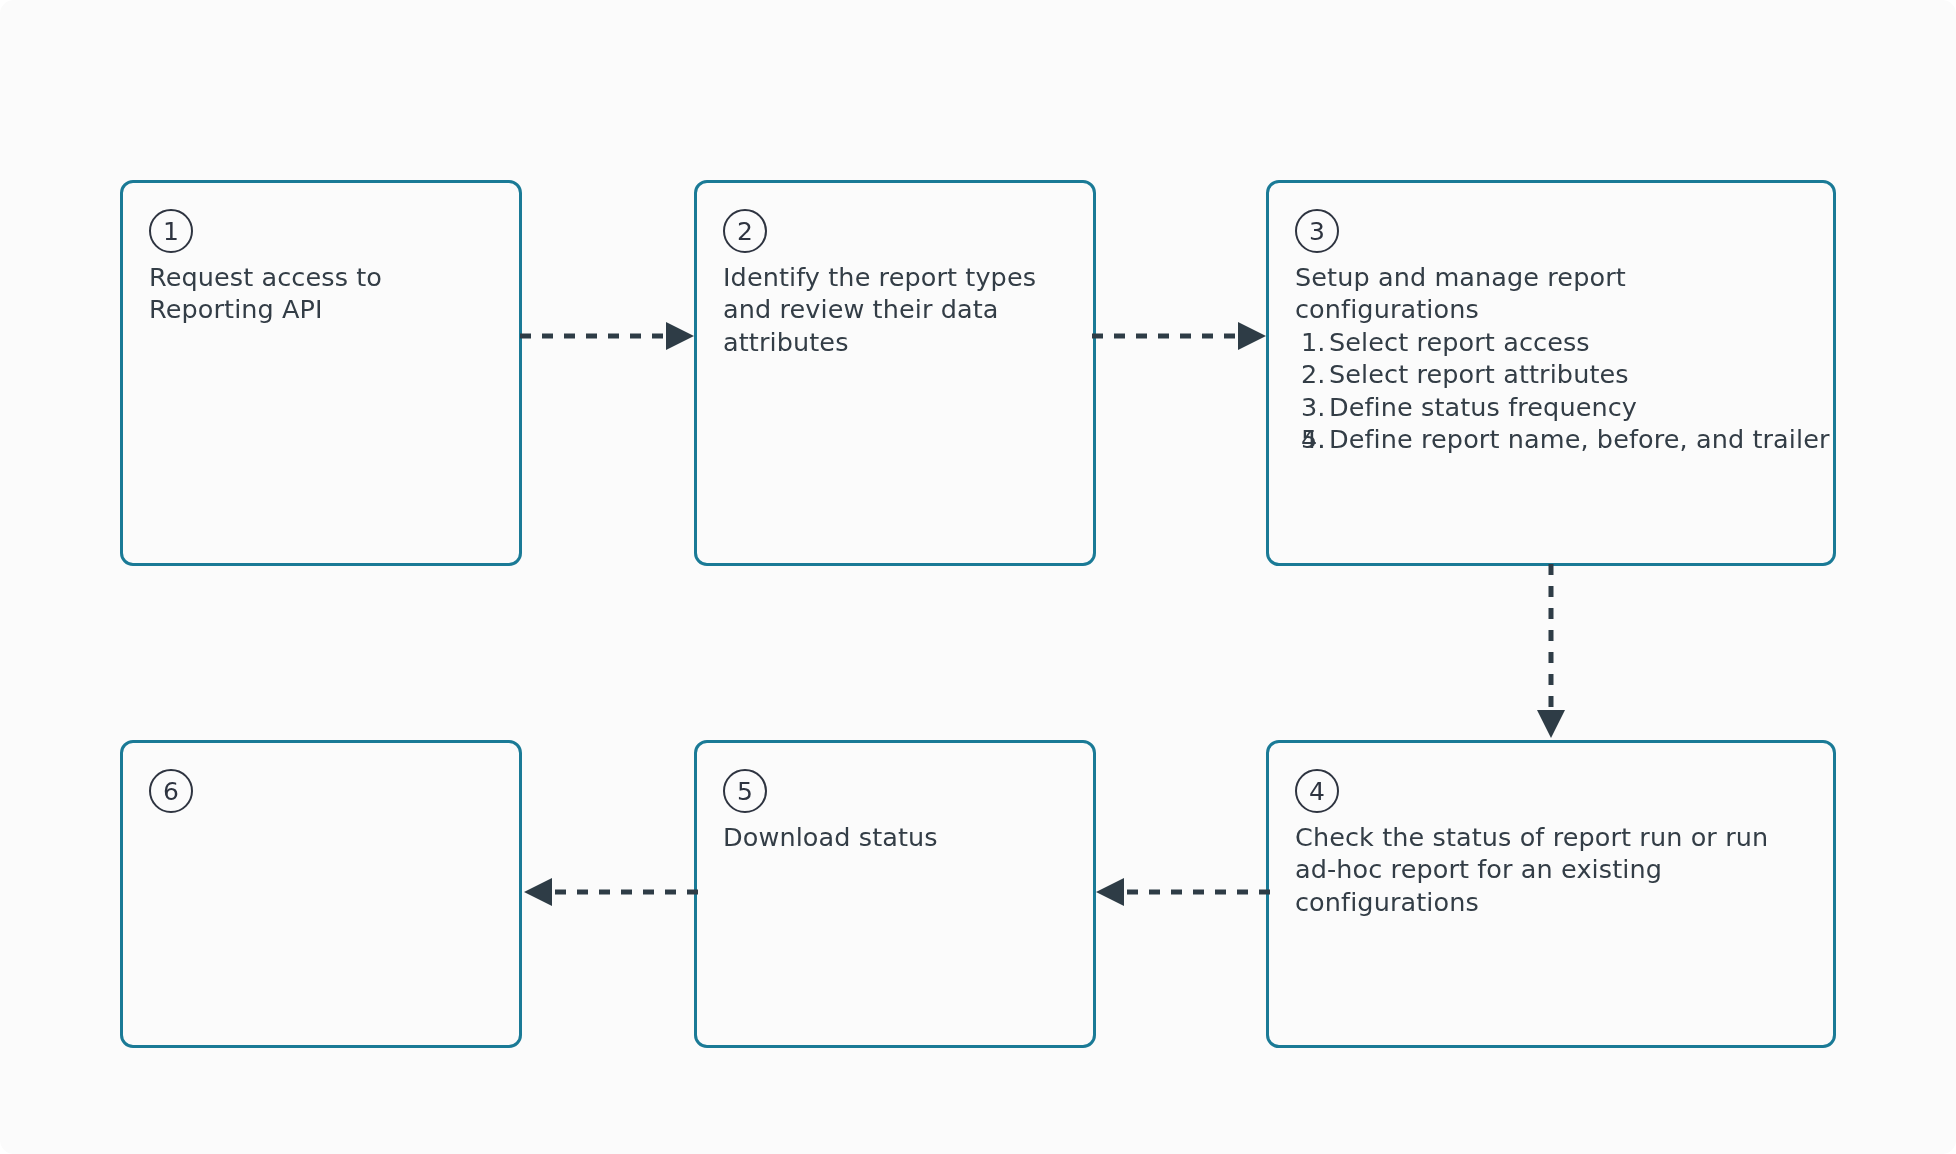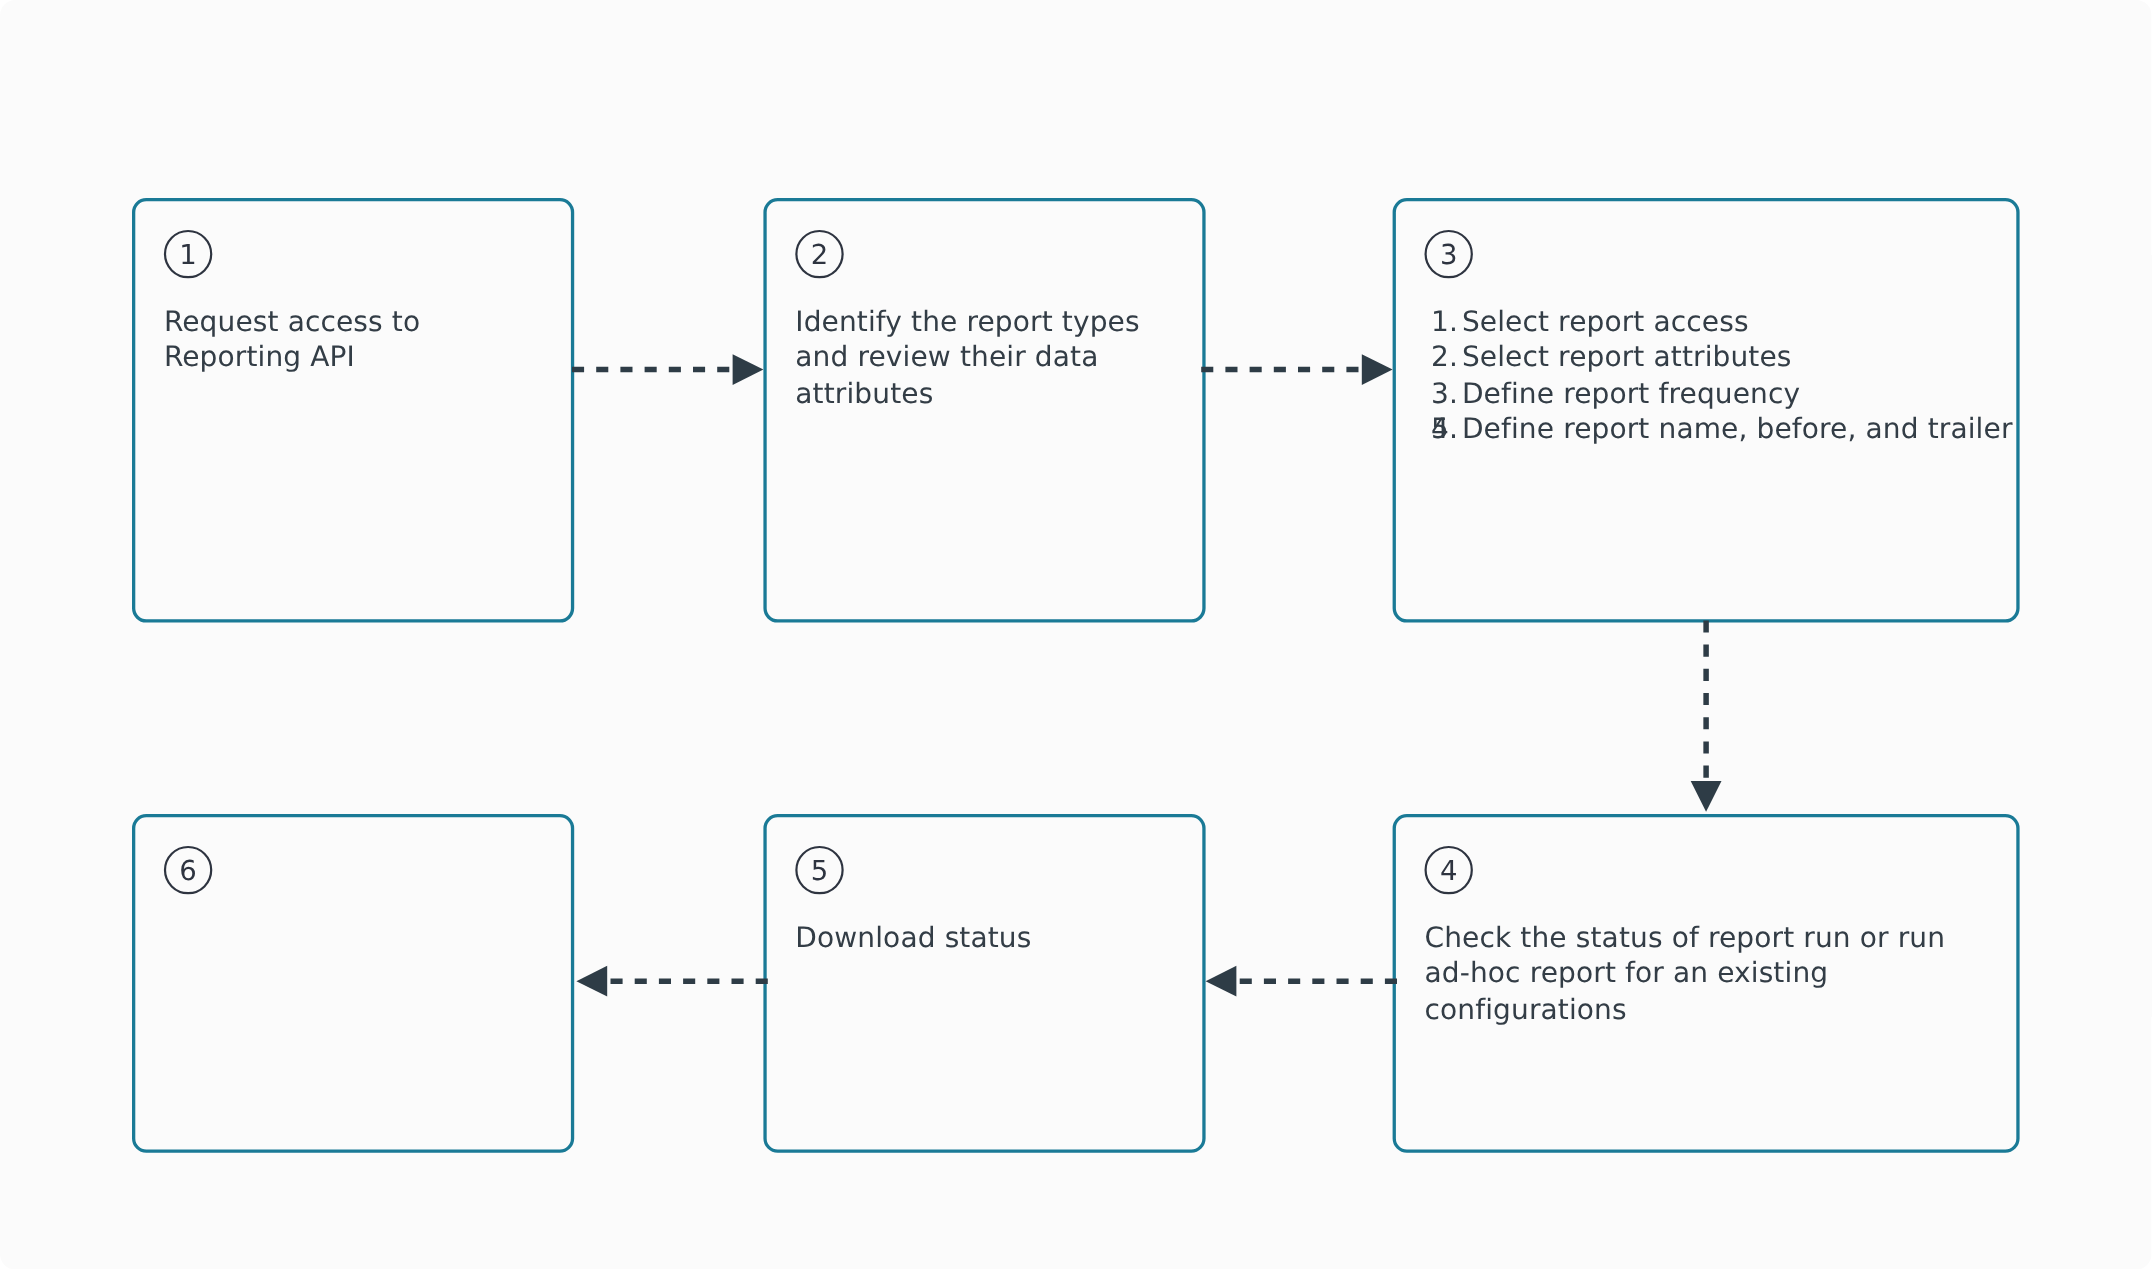--- a/index.html
+++ b/index.html
@@ -46,21 +46,21 @@
     display: flex;
     align-items: center;
     justify-content: center;
     font-size: 25px;
     line-height: 1;
     color: #2e3440;
     font-family: "DejaVu Sans", sans-serif;
     box-sizing: border-box;
   }
   .node-body {
-    margin-top: 24px;
+    margin-top: 8px;
     font-size: 25.5px;
     line-height: 1.27;
     color: #333d46;
     letter-spacing: 0.1px;
   }
   .node-title { display: block; }
   .sublist {
     margin: 0;
     padding: 0;
     list-style: none;
@@ -113,32 +113,33 @@
       <div class="node-body">
         <span class="node-title">Identify the report types and review their data attributes</span>
       </div>
     </div>
   </div>
 
   <div class="node" id="node3">
     <div class="node-inner">
       <div class="badge">3</div>
       <div class="node-body">
+        <span class="node-title">Setup and manage report configurations</span>
         <ul class="sublist">
           <li>
             <span class="num">1.</span>
             <span>Select report access</span>
           </li>
           <li>
             <span class="num">2.</span>
             <span>Select report attributes</span>
           </li>
           <li>
             <span class="num">3.</span>
-            <span>Define report frequency</span>
+            <span>Define status frequency</span>
           </li>
           <li>
             <span class="num">4.</span>
           </li>
           <li>
             <span class="num">5.</span>
             <span>Define report name, before, and trailer</span>
           </li>
         </ul>
       </div>

